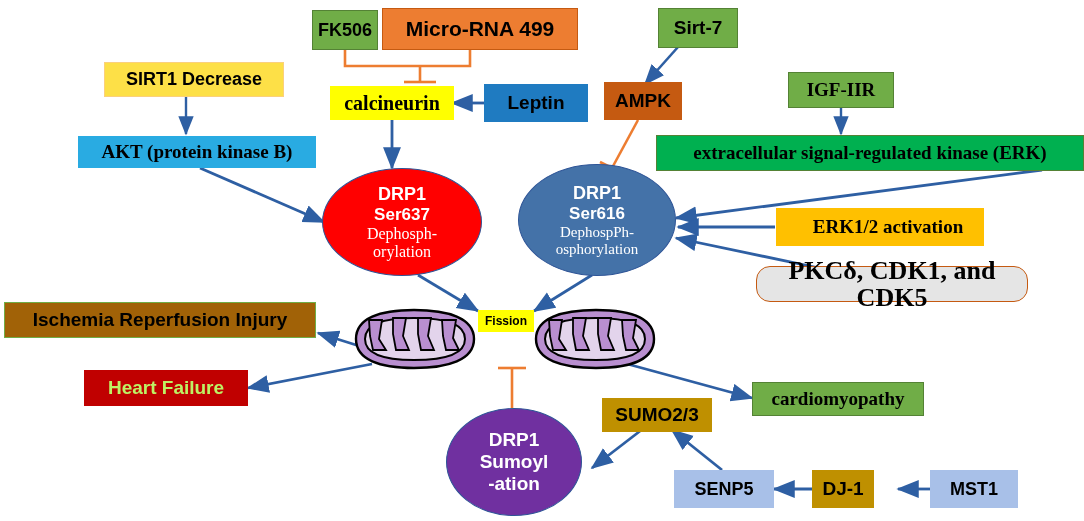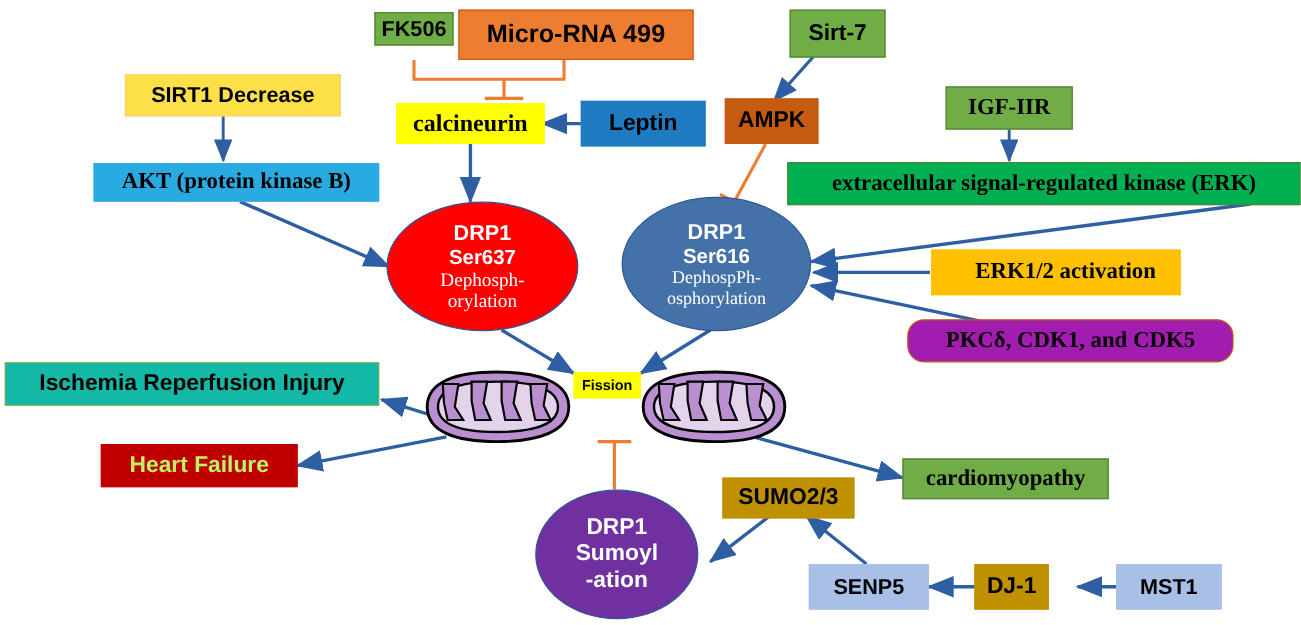--- a/index.html
+++ b/index.html
@@ -114,21 +114,21 @@
 
     <g>
       <line x1="812" y1="489" x2="774" y2="489" stroke="#2E5FA3" stroke-width="2.8" marker-end="url(#ab)"></line>
     </g>
 
     <g>
       <line x1="930" y1="489" x2="898" y2="489" stroke="#2E5FA3" stroke-width="2.8" marker-end="url(#ab)"></line>
     </g>
   </svg>
 
-  <div class="node box sans" style="left:312px;top:10px;width:66px;height:28px;background:#70AD47;border-color:#548235;font-size:18px;">FK506</div>
+  <div class="node box sans" style="left:312px;top:10px;width:66px;height:40px;background:#70AD47;border-color:#548235;font-size:18px;">FK506</div>
 
   <div class="node box sans" style="left:382px;top:8px;width:196px;height:42px;background:#ED7D31;border-color:#C55A11;font-size:21px;">Micro-RNA 499</div>
 
   <div class="node box sans" style="left:658px;top:8px;width:80px;height:40px;background:#70AD47;border-color:#548235;font-size:19px;">Sirt-7</div>
 
   <div class="node box sans" style="left:104px;top:62px;width:180px;height:35px;background:#fde047;border-color:#FBD07C;font-size:18px;">SIRT1 Decrease</div>
 
   <div class="node box serif" style="left:330px;top:86px;width:124px;height:34px;background:#FFFF00;border-color:#FFFF00;font-size:20px;">calcineurin</div>
 
   <div class="node box sans" style="left:484px;top:84px;width:104px;height:38px;background:#1F7BC1;border-color:#1F7BC1;color:#000;font-size:19px;">Leptin</div>
@@ -136,23 +136,23 @@
   <div class="node box sans" style="left:604px;top:82px;width:78px;height:38px;background:#C55A11;border-color:#C55A11;font-size:19px;">AMPK</div>
 
   <div class="node box serif" style="left:788px;top:72px;width:106px;height:36px;background:#70AD47;border-color:#548235;font-size:19px;">IGF-IIR</div>
 
   <div class="node box serif" style="left:78px;top:136px;width:238px;height:32px;background:#29ABE2;border-color:#29ABE2;font-size:19px;">AKT (protein kinase B)</div>
 
   <div class="node box serif" style="left:656px;top:135px;width:428px;height:36px;background:#00B050;border-color:#548235;font-size:19px;">extracellular signal-regulated kinase (ERK)</div>
 
   <div class="node box serif" style="left:776px;top:208px;width:208px;height:38px;background:#FFC000;border-color:#FFC000;font-size:19px;padding-left:16px;">ERK1/2 activation</div>
 
-  <div class="node box serif" style="left:756px;top:266px;width:272px;height:36px;background:#a21caf;border-color:#C55A11;font-size:19px;border-radius:14px;">PKCδ, CDK1, and CDK5</div>
-
-  <div class="node box sans" style="left:4px;top:302px;width:312px;height:36px;background:#14b8a6;border-color:#70AD47;font-size:19px;">Ischemia Reperfusion Injury</div>
+  <div class="node box serif" style="left:756px;top:266px;width:272px;height:36px;background:#e5e5e5;border-color:#C55A11;font-size:26px;border-radius:14px;">PKCδ, CDK1, and CDK5</div>
+
+  <div class="node box sans" style="left:4px;top:302px;width:312px;height:36px;background:#a16207;border-color:#70AD47;font-size:19px;">Ischemia Reperfusion Injury</div>
 
   <div class="node box sans" style="left:84px;top:370px;width:164px;height:36px;background:#C00000;border-color:#C00000;color:#bef264;font-size:19px;">Heart Failure</div>
 
   <div class="node box sans" style="left:478px;top:310px;width:56px;height:22px;background:#FFFF00;border-color:#FFFF00;font-size:12px;">Fission</div>
 
   <div class="node box serif" style="left:752px;top:382px;width:172px;height:34px;background:#70AD47;border-color:#548235;font-size:19px;">cardiomyopathy</div>
 
   <div class="node box sans" style="left:602px;top:398px;width:110px;height:34px;background:#BF9000;border-color:#BF9000;font-size:19px;">SUMO2/3</div>
 
   <div class="node box sans" style="left:674px;top:470px;width:100px;height:38px;background:#A8C0E8;border-color:#A8C0E8;font-size:18px;">SENP5</div>

